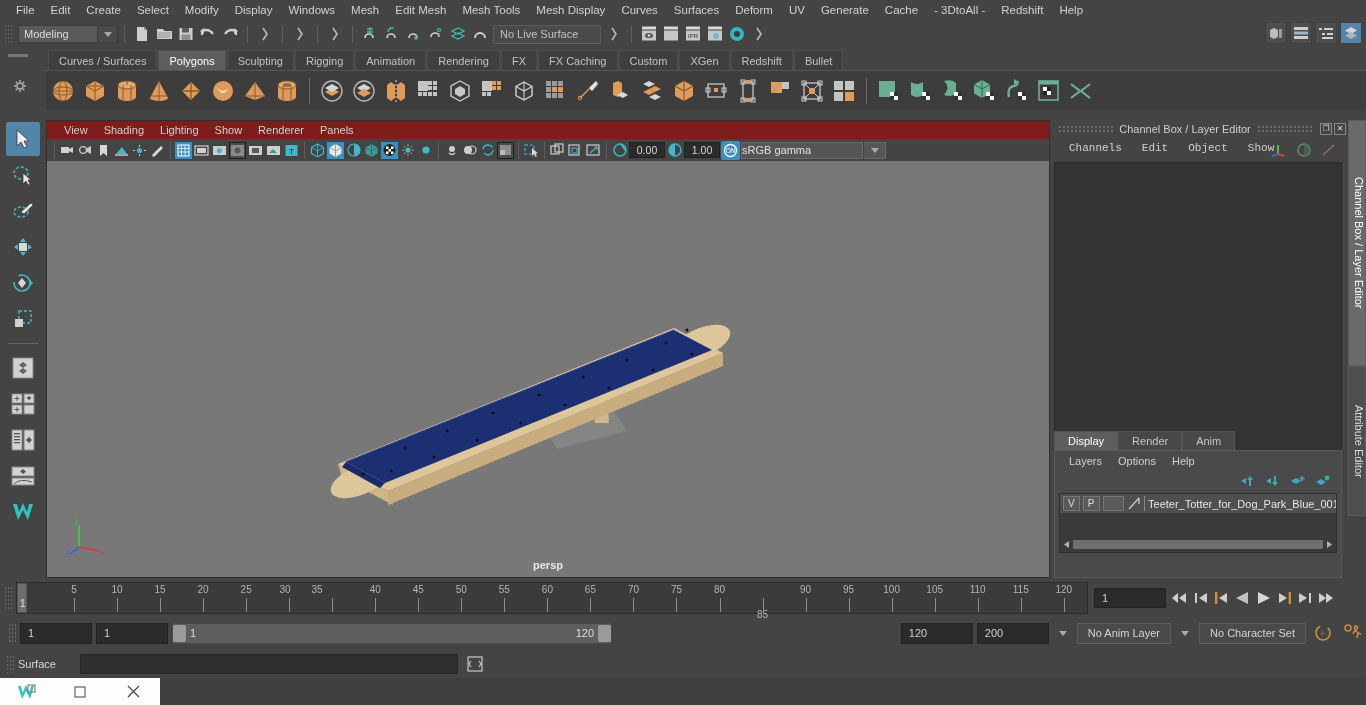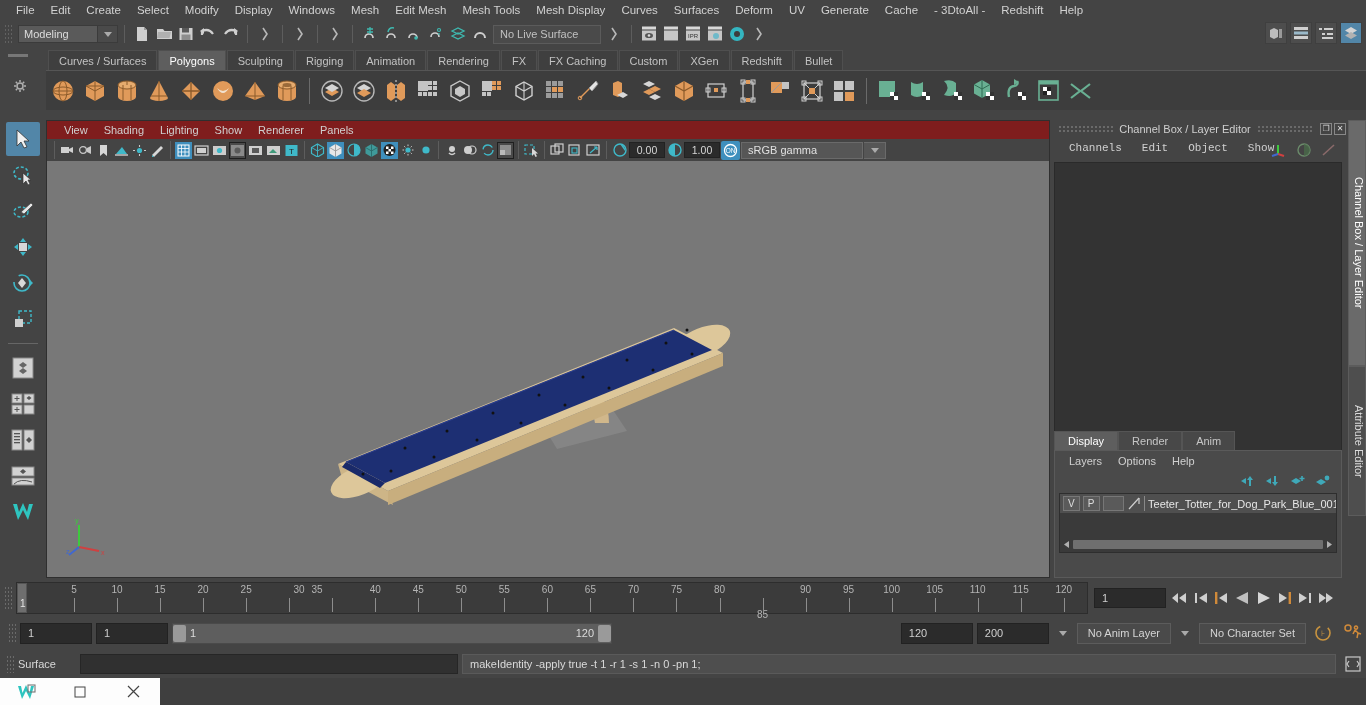--- a/index.html
+++ b/index.html
@@ -59,21 +59,21 @@
 
   
   .vpanel { position:absolute; left:46px; top:120px; width:1004px; height:458px; background:#3c3c3c; border:1px solid #2f2f2f; }
   .vpmenu { height:18px; display:flex; align-items:center; padding-left:10px; gap:2px; background:#7f1d1d; }
   .vpmenu .mi { padding:0 7px; font-size:11px; color:#d0d0d0; line-height:18px; }
   .vptool { height:22px; display:flex; align-items:center; background:#444; padding-left:4px; gap:1px; }
   .vbtn { width:17px; height:17px; display:flex; align-items:center; justify-content:center; }
   .vbtn.on { background:#3f8fbd; }
   .vbtn.onbox { background:#4a4a4a; border:1px solid #1f1f1f; }
   .numfield { width:36px; height:16px; background:#2b2b2b; color:#d6d6d6; font-size:10.5px; display:flex; align-items:center; justify-content:center; border:1px solid #222; }
-  .gammafield { width:122px; height:17px; background:#565656; border:1px solid #6a6a6a; color:#e0e0e0; font-size:11px; display:flex; align-items:center; padding-left:6px; }
+  .gammafield { width:122px; height:17px; background:#565656; border:1px solid #6a6a6a; color:#e0e0e0; font-size:11px; display:flex; align-items:center; }
   .gammaarrow { width:22px; height:17px; background:#565656; border:1px solid #6a6a6a; border-left:none; display:flex; align-items:center; justify-content:center; }
   .viewport { position:absolute; left:0; top:40px; right:0; bottom:0; background:#787878; overflow:hidden; }
   .persp-lbl { position:absolute; left:0; right:0; bottom:6px; text-align:center; color:#e8e8e8; font-size:11px; font-weight:bold; }
 
   
   .rdock { position:absolute; left:1052px; top:120px; width:294px; height:458px; background:#444; }
   .rtitle { height:17px; display:flex; align-items:center; justify-content:center; position:relative; font-size:11px; color:#cfcfcf; }
   .dotfill { flex:1; height:7px; background-image:radial-gradient(#6a6a6a 1px, transparent 1px); background-size:4px 4px; margin:0 6px; }
   .tb-sm { width:12px; height:12px; border:1px solid #888; display:flex; align-items:center; justify-content:center; font-size:8px; color:#ddd; margin-left:2px; }
   .rmenu { height:22px; display:flex; align-items:center; padding-left:8px; gap:2px;font-family:Liberation Mono, monospace; }
@@ -983,20 +983,21 @@
       </svg>
       
       <svg style="position:absolute;left:18px;bottom:20px;" width="44" height="44" viewBox="0 0 44 44">
         <path d="M14 34 L14 12" stroke="#3ec93e" stroke-width="2"></path>
           <text x="10" y="10" font-size="7" fill="#3ec93e" font-family="Liberation Sans">y</text>
         <path d="M14 34 L34 38" stroke="#d04040" stroke-width="2"></path>
           <text x="36" y="42" font-size="7" fill="#d04040" font-family="Liberation Sans">x</text>
         <path d="M14 34 L4 42" stroke="#4068d0" stroke-width="2"></path>
           <text x="1" y="41" font-size="7" fill="#4068d0" font-family="Liberation Sans">z</text>
       </svg>
+      <div class="persp-lbl">persp</div>
     </div>
   </div>
 
   <div class="rdock">
     <div class="rtitle">
       <div class="dotfill"></div>
       <span>Channel Box / Layer Editor</span>
       <div class="dotfill"></div>
       <div class="tb-sm">❐</div>
       <div class="tb-sm">✕</div>
@@ -1096,21 +1097,21 @@
           <div class="tick-lbl" style="left: 57.0328px;">5</div>
           <div class="tick-mark" style="left: 57.0328px;"></div>
           <div class="tick-lbl" style="left: 100.066px;">10</div>
           <div class="tick-mark" style="left: 100.066px;"></div>
           <div class="tick-lbl" style="left: 143.098px;">15</div>
           <div class="tick-mark" style="left: 143.098px;"></div>
           <div class="tick-lbl" style="left: 186.131px;">20</div>
           <div class="tick-mark" style="left: 186.131px;"></div>
           <div class="tick-lbl" style="left: 229.164px;">25</div>
           <div class="tick-mark" style="left: 229.164px;"></div>
-          <div class="tick-lbl" style="left: 282px;">30</div>
+          <div class="tick-lbl" style="left: 268px;">30</div>
           <div class="tick-mark" style="left: 272.197px;"></div>
           <div class="tick-lbl" style="left: 300px;">35</div>
           <div class="tick-mark" style="left: 315.23px;"></div>
           <div class="tick-lbl" style="left: 358.262px;">40</div>
           <div class="tick-mark" style="left: 358.262px;"></div>
           <div class="tick-lbl" style="left: 401.295px;">45</div>
           <div class="tick-mark" style="left: 401.295px;"></div>
           <div class="tick-lbl" style="left: 444.328px;">50</div>
           <div class="tick-mark" style="left: 444.328px;"></div>
           <div class="tick-lbl" style="left: 487.361px;">55</div>
@@ -1209,21 +1210,20 @@
           <circle cx="5" cy="5" r="3" fill="none" stroke="#d08a3a" stroke-width="1.5"></circle>
           <path d="M13 3 a1.6 1.6 0 1 0 0.01 0M12 7 l3 3 -1 5M12 7 l-2 4M15 10 l3 1" stroke="#d08a3a" stroke-width="1.5" fill="none"></path>
         </svg>
     </div>
   </div>
 
   <div class="cmdline">
     <div class="tsgrip" style="height:18px;margin-left:0;"></div>
     <div class="cmdlabel">Surface</div>
     <div class="cmdinput"></div>
-    <div class="cmdout">makeIdentity -apply true -t 1 -r 1 -s 1 -n 0 -pn 1;</div>
     <div class="cmdicon">
       <svg width="18" height="18" viewBox="0 0 18 18">
           <rect x="2" y="2" width="14" height="14" fill="none" stroke="#c8c8c8" stroke-width="1.2"></rect>
           <path d="M5 6l-2 3 2 3M13 6l2 3-2 3" stroke="#c8c8c8" stroke-width="1.2" fill="none"></path>
         </svg>
     </div>
   </div>
 
   <div class="taskstrip">
     <div class="winbtns">

